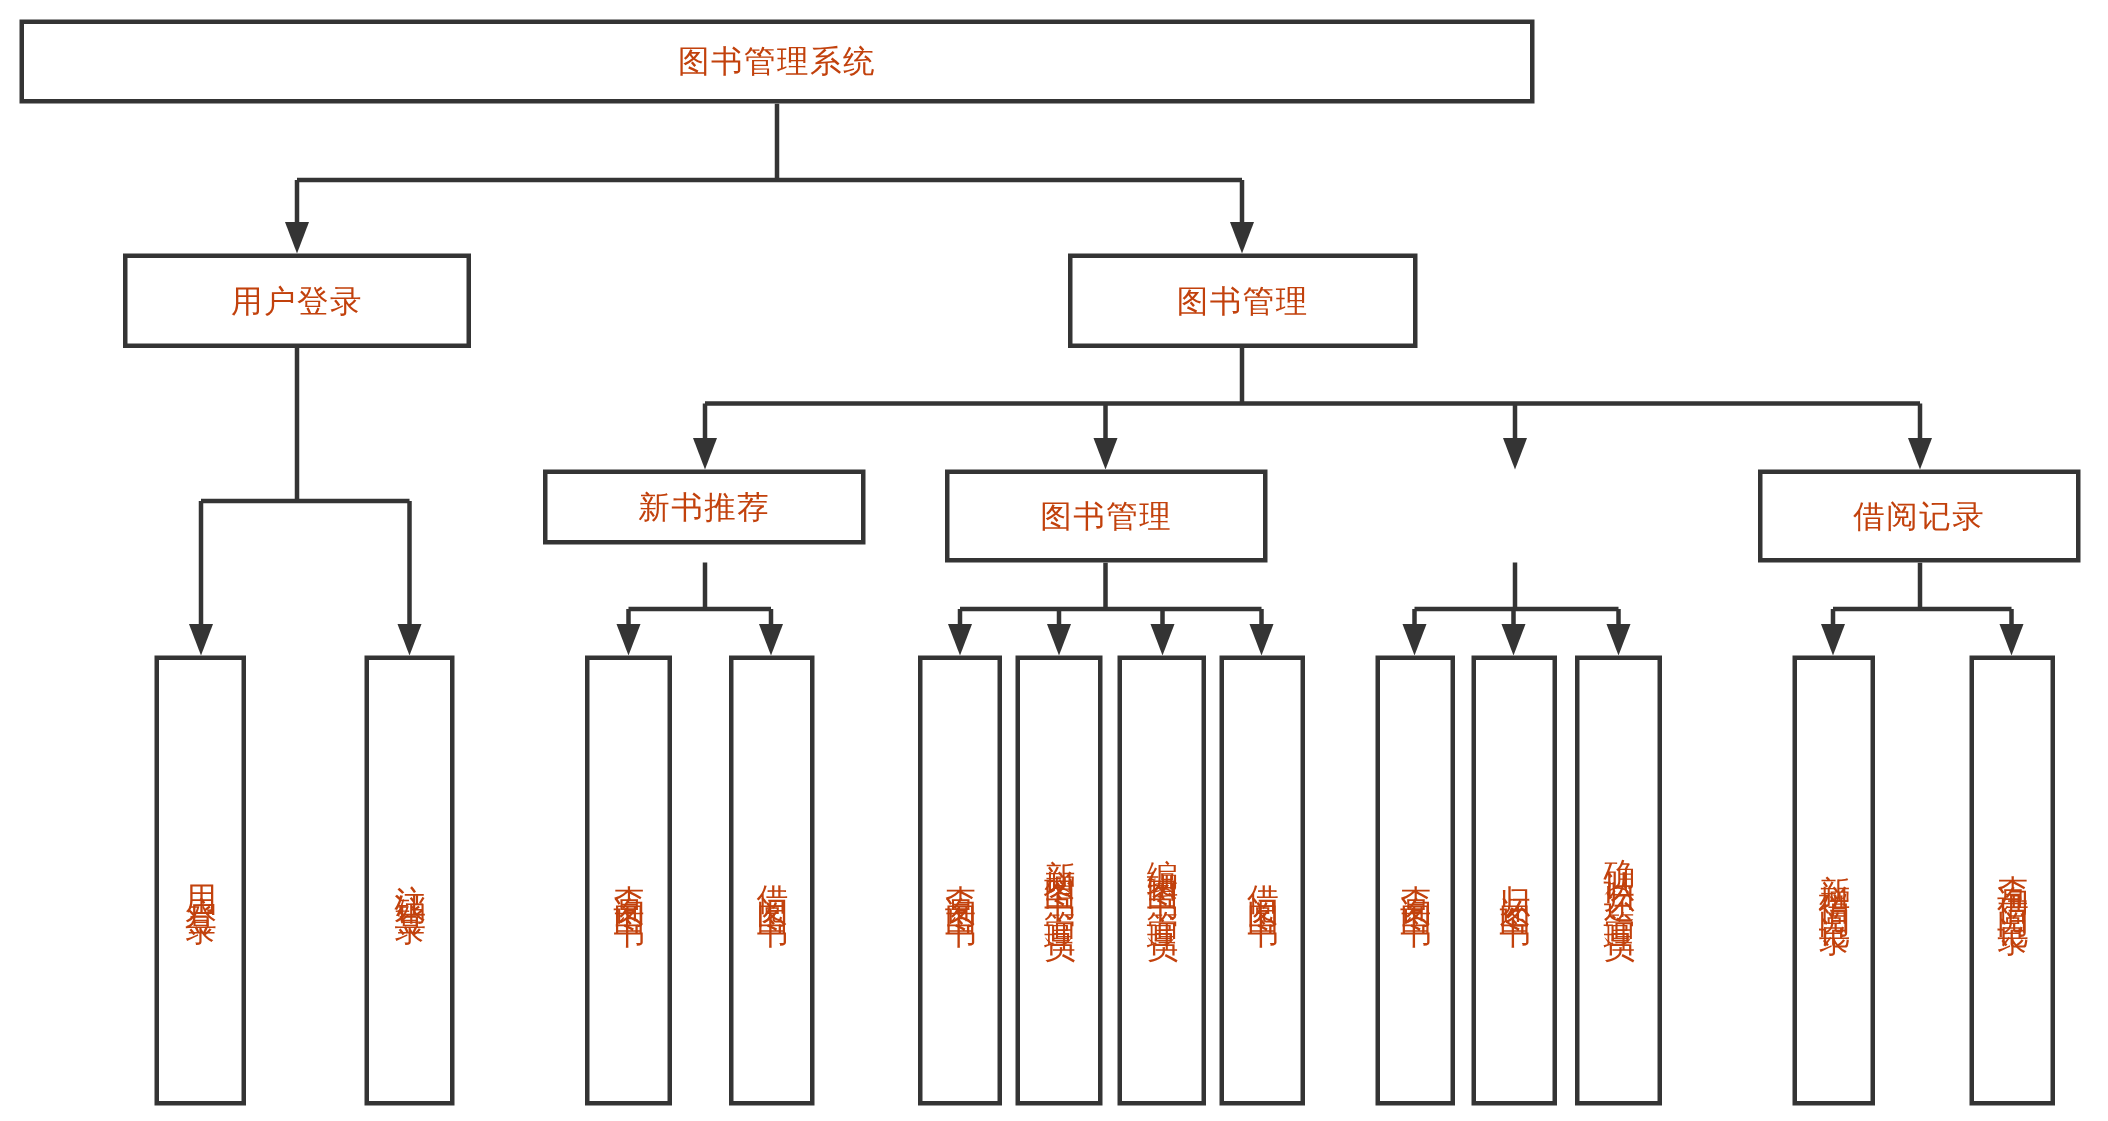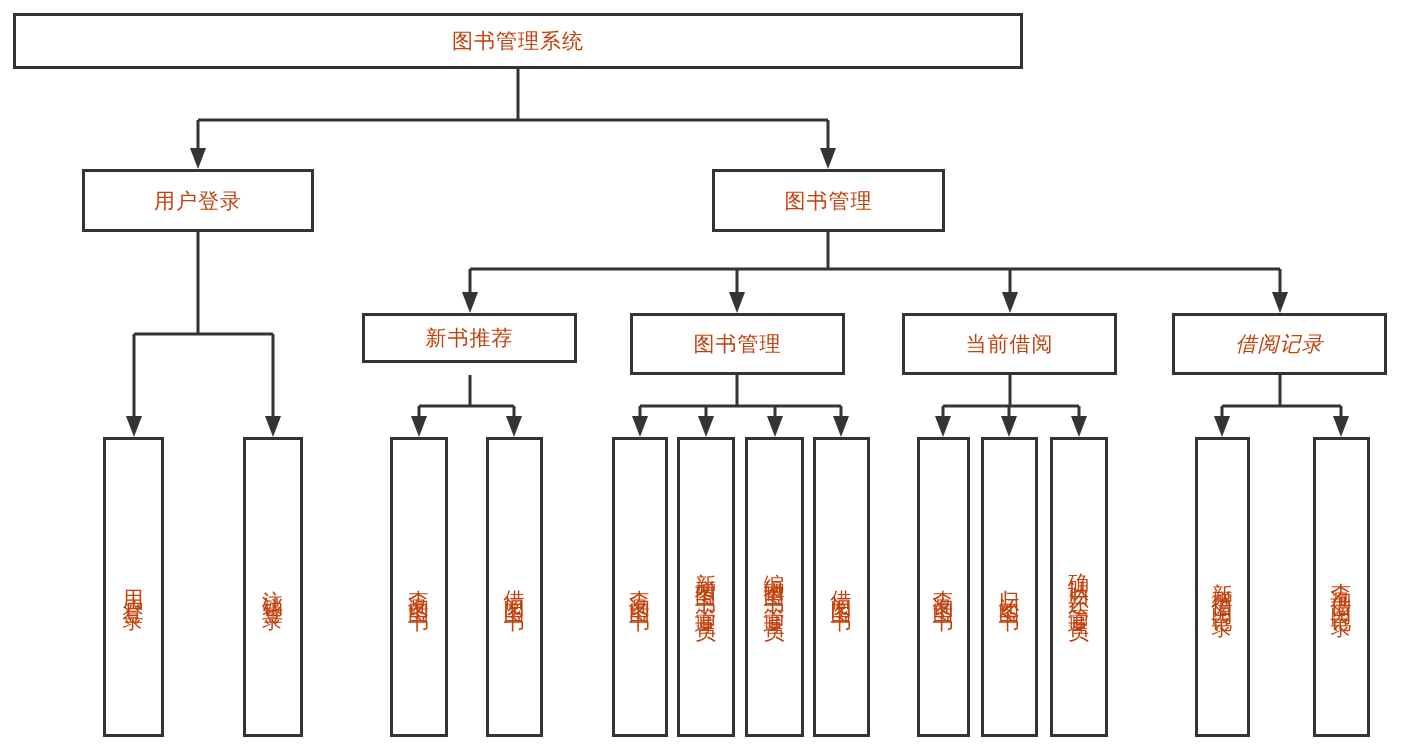--- a/index.html
+++ b/index.html
@@ -91,22 +91,21 @@
       </g>
   </svg>
 
   <div class="node" style="left:13px; top:13px; width:1010px; height:56px;">图书管理系统</div>
 
   <div class="node" style="left:82px; top:169px; width:232px; height:63px;">用户登录</div>
   <div class="node" style="left:712px; top:169px; width:233px; height:63px;">图书管理</div>
 
   <div class="node" style="left:362px; top:313px; width:215px; height:50px;">新书推荐</div>
   <div class="node" style="left:630px; top:313px; width:215px; height:62px;">图书管理</div>
-  <div class="node" style="left:902px; top:313px; width:215px; height:62px;">当前借阅</div>
-  <div class="node" style="left:1172px; top:313px; width:215px; height:62px;font-style:italic;">借阅记录</div>
+  <div class="node" style="left:1172px; top:313px; width:215px; height:62px;">借阅记录</div>
 
   <div class="node vnode" style="left:103px; top:437px; width:61px; height:300px;">用户登录</div>
   <div class="node vnode" style="left:243px; top:437px; width:60px; height:300px;">注销登录</div>
 
   <div class="node vnode" style="left:390px; top:437px; width:58px; height:300px;">查询图书</div>
   <div class="node vnode" style="left:486px; top:437px; width:57px; height:300px;">借阅图书</div>
 
   <div class="node vnode" style="left:612px; top:437px; width:56px; height:300px;">查询图书</div>
   <div class="node vnode" style="left:677px; top:437px; width:58px; height:300px;">新增图书（管理员）</div>
   <div class="node vnode" style="left:745px; top:437px; width:59px; height:300px;">编辑图书（管理员）</div>

